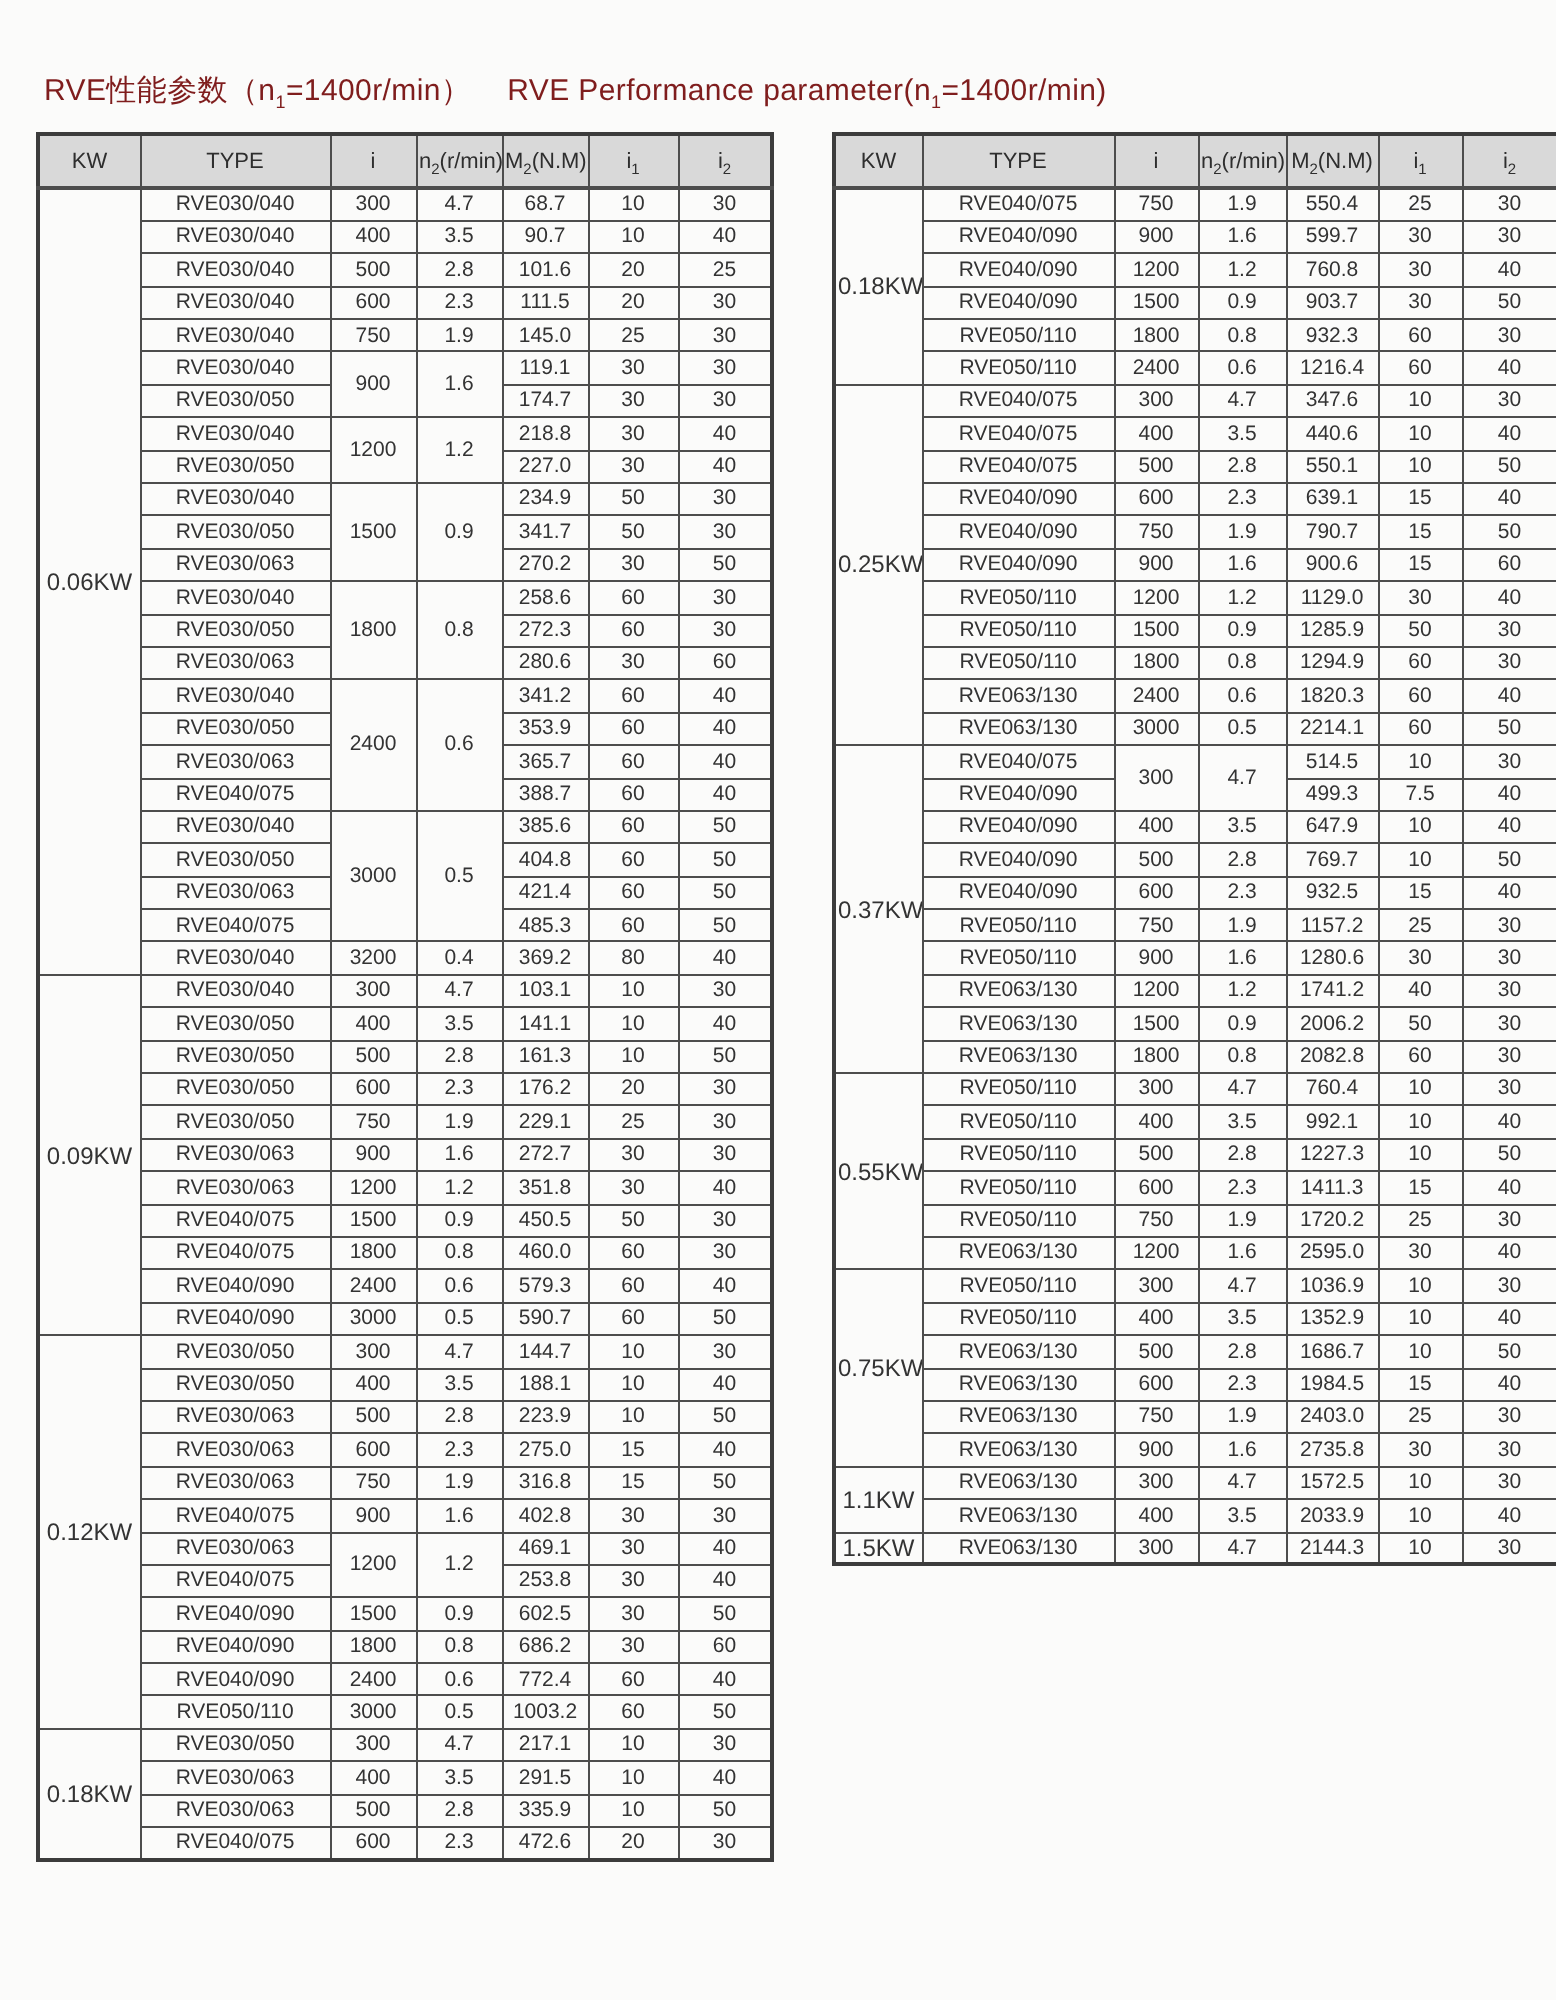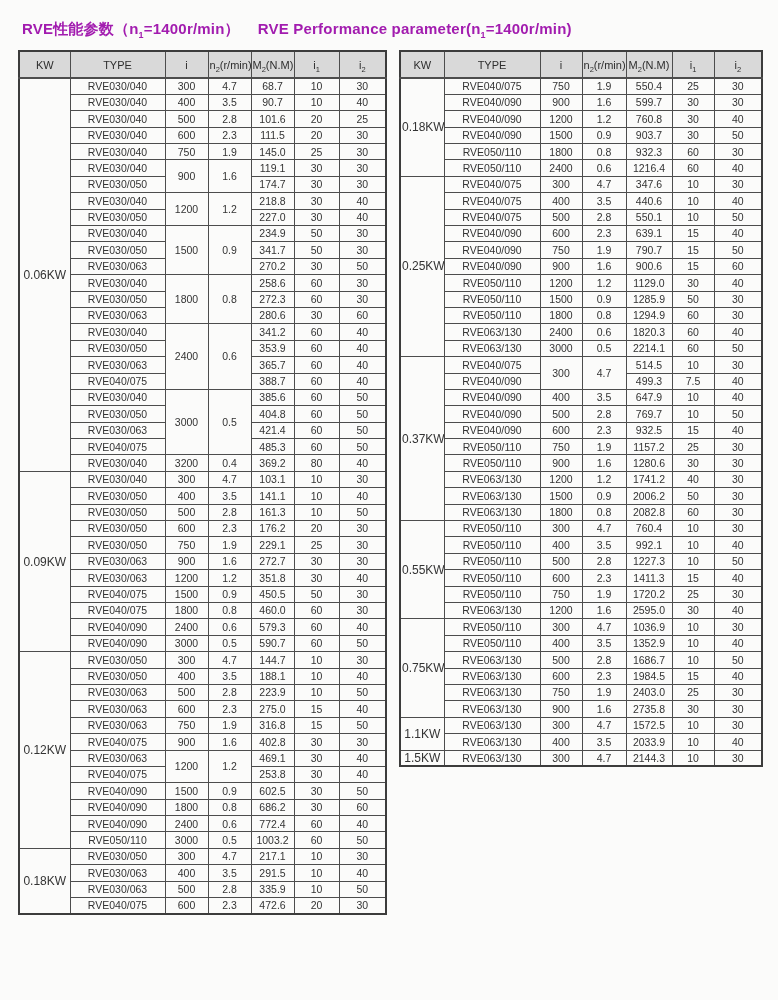--- a/index.html
+++ b/index.html
@@ -14,29 +14,29 @@
   body{
     width:778px;height:1000px;
     background:var(--page-bg);
     font-family:"Liberation Sans","DejaVu Sans",sans-serif;
     color:var(--text);
     overflow:hidden;
   }
   .page{padding:12px 18px 0 18px;}
   .title{
     font-size:15px;
-    font-weight:bold;
-    color:#a21caf;
-    margin:8px 0 11px 4px;
+    font-weight:normal;
+    color:#7f1d1d;
+    margin:24px 0 11px 4px;
     letter-spacing:.2px;
     white-space:nowrap;
   }
   .title sub{font-size:9px;line-height:0;}
   .title .en{margin-left:18px;}
-  .tables{display:flex;gap:12px;align-items:flex-start;}
+  .tables{display:flex;gap:29px;align-items:flex-start;}
   table{
     border-collapse:collapse;
     table-layout:fixed;
     border:2px solid var(--border-strong);
   }
   table.t-left{width:367px;}
   table.t-right{width:362px;}
   th,td{
     border:1px solid var(--border);
     text-align:center;

